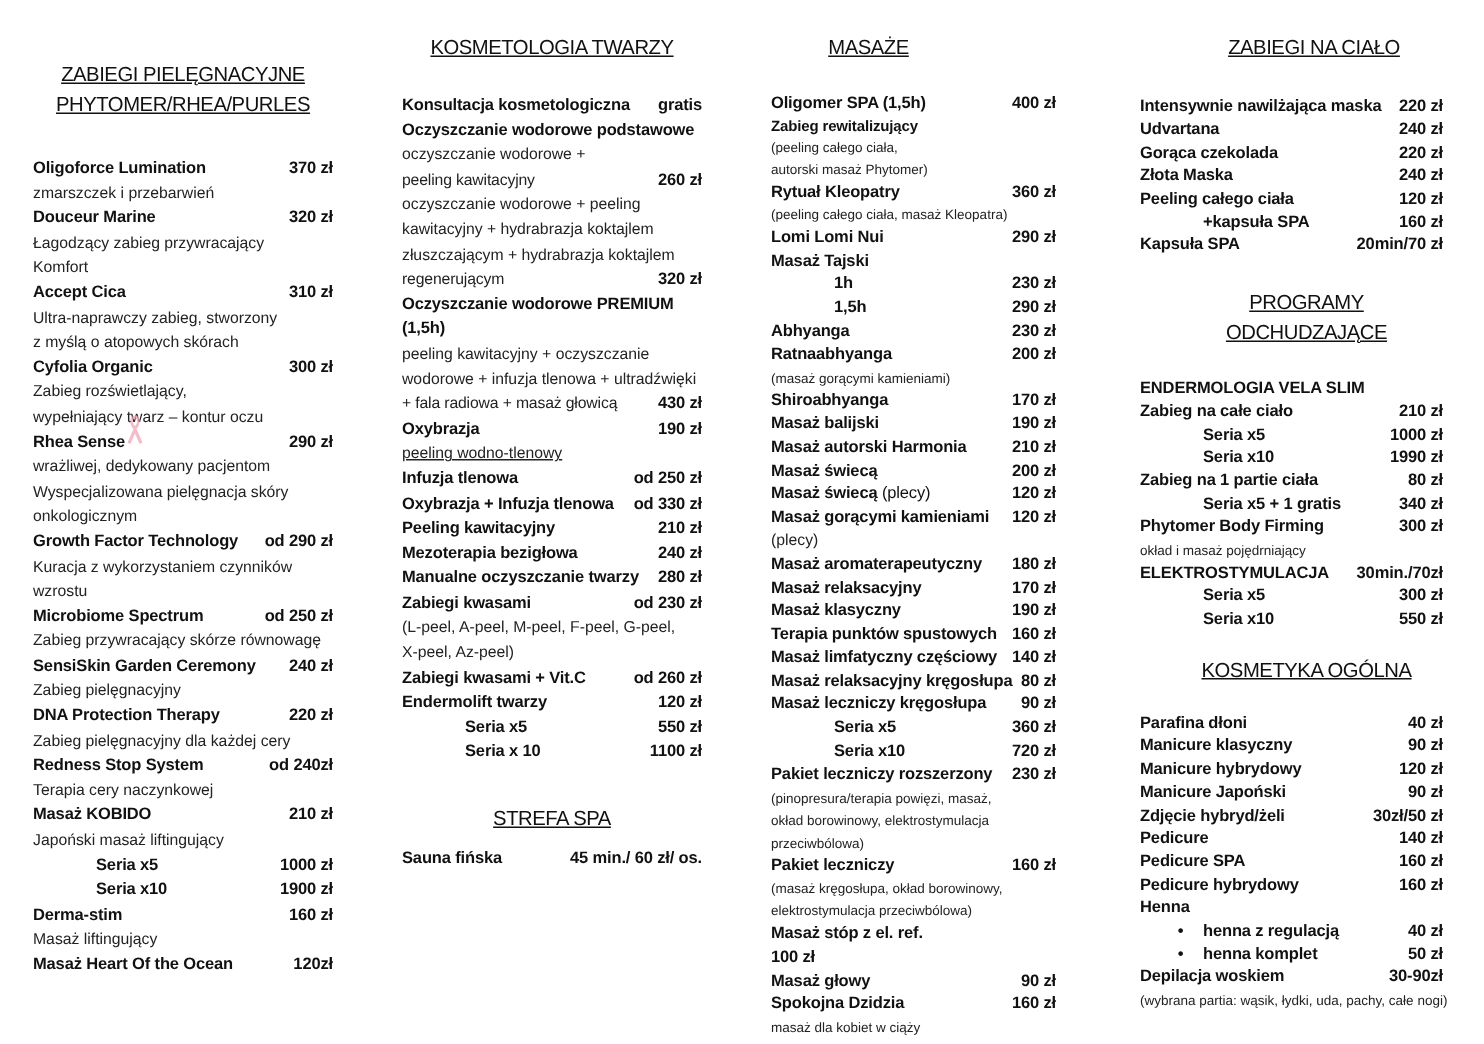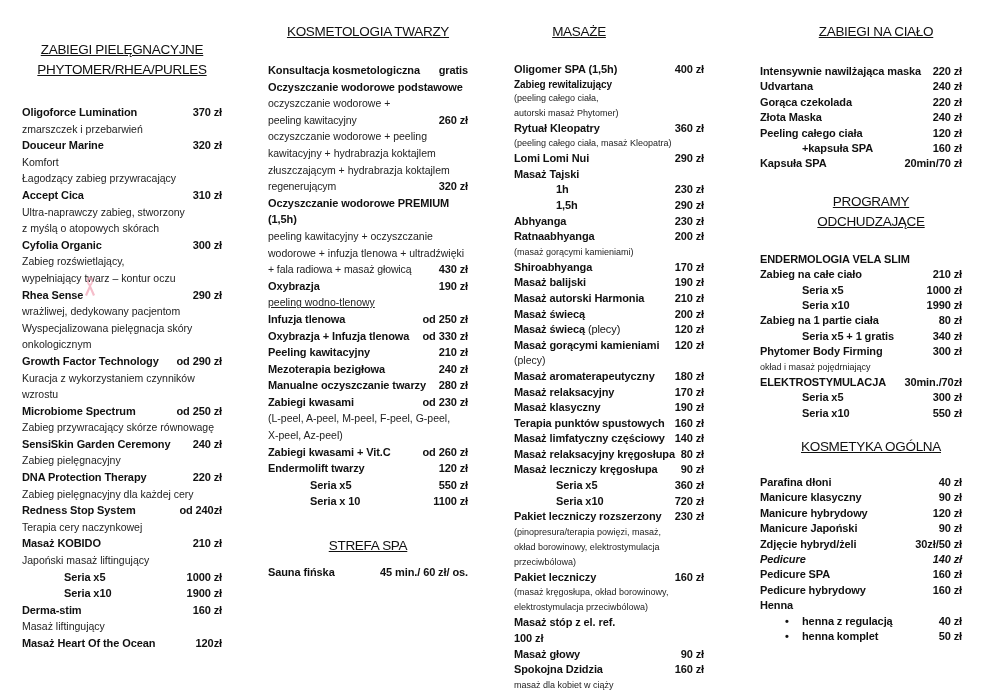--- a/index.html
+++ b/index.html
@@ -35,22 +35,22 @@
             <span class="nm"><span>Oligoforce Lumination</span></span>
             <span class="pr">370 zł</span>
           </div>
           <div class="desc" style="line-height:16.6px;">zmarszczek i przebarwień</div>
         </div>
         <div>
           <div class="row" style="line-height:16.6px;">
             <span class="nm"><span>Douceur Marine</span></span>
             <span class="pr">320 zł</span>
           </div>
+          <div class="desc" style="line-height:16.6px;">Łagodzący zabieg przywracający</div>
           <div class="desc" style="line-height:16.6px;">Komfort</div>
-          <div class="desc" style="line-height:16.6px;">Łagodzący zabieg przywracający</div>
         </div>
         <div>
           <div class="row" style="line-height:16.6px;">
             <span class="nm"><span>Accept Cica</span></span>
             <span class="pr">310 zł</span>
           </div>
           <div class="desc" style="line-height:16.6px;">Ultra-naprawczy zabieg, stworzony</div>
           <div class="desc" style="line-height:16.6px;">z myślą o atopowych skórach</div>
         </div>
         <div>
@@ -586,21 +586,21 @@
             <span class="pr">90 zł</span>
           </div>
         </div>
         <div>
           <div class="row" style="line-height:15.4px;">
             <span class="nm"><span>Zdjęcie hybryd/żeli</span></span>
             <span class="pr">30zł/50 zł</span>
           </div>
         </div>
         <div>
-          <div class="row" style="line-height:15.4px;font-style:italic;">
+          <div class="row" style="line-height:15.4px;">
             <span class="nm"><span>Pedicure</span></span>
             <span class="pr">140 zł</span>
           </div>
         </div>
         <div>
           <div class="row" style="line-height:15.4px;">
             <span class="nm"><span>Pedicure SPA</span></span>
             <span class="pr">160 zł</span>
           </div>
         </div>
@@ -620,20 +620,27 @@
           <div class="row bul" style="line-height:15.4px;">
             <span class="nm"><span>henna z regulacją</span></span>
             <span class="pr">40 zł</span>
           </div>
         </div>
         <div>
           <div class="row bul" style="line-height:15.4px;">
             <span class="nm"><span>henna komplet</span></span>
             <span class="pr">50 zł</span>
           </div>
+        </div>
+        <div>
+          <div class="row" style="line-height:15.4px;">
+            <span class="nm"><span>Depilacja woskiem</span></span>
+            <span class="pr">30-90zł</span>
+          </div>
+          <div class="small" style="line-height:15px;">(wybrana partia: wąsik, łydki, uda, pachy, całe nogi)</div>
         </div>
       </div>
   </div>
 
   <svg class="ribbon" viewBox="0 0 14 22">
     <path d="M7 2 C3 2 3 8 6 11 L2 20 L4 21 L7 14 L10 21 L12 20 L8 11 C11 8 11 2 7 2 Z M7 4 C9 4 9 7 7 9 C5 7 5 4 7 4 Z" fill="#f2a7b8" opacity="0.75"></path>
   </svg>
 </div>
 
 </body></html>

